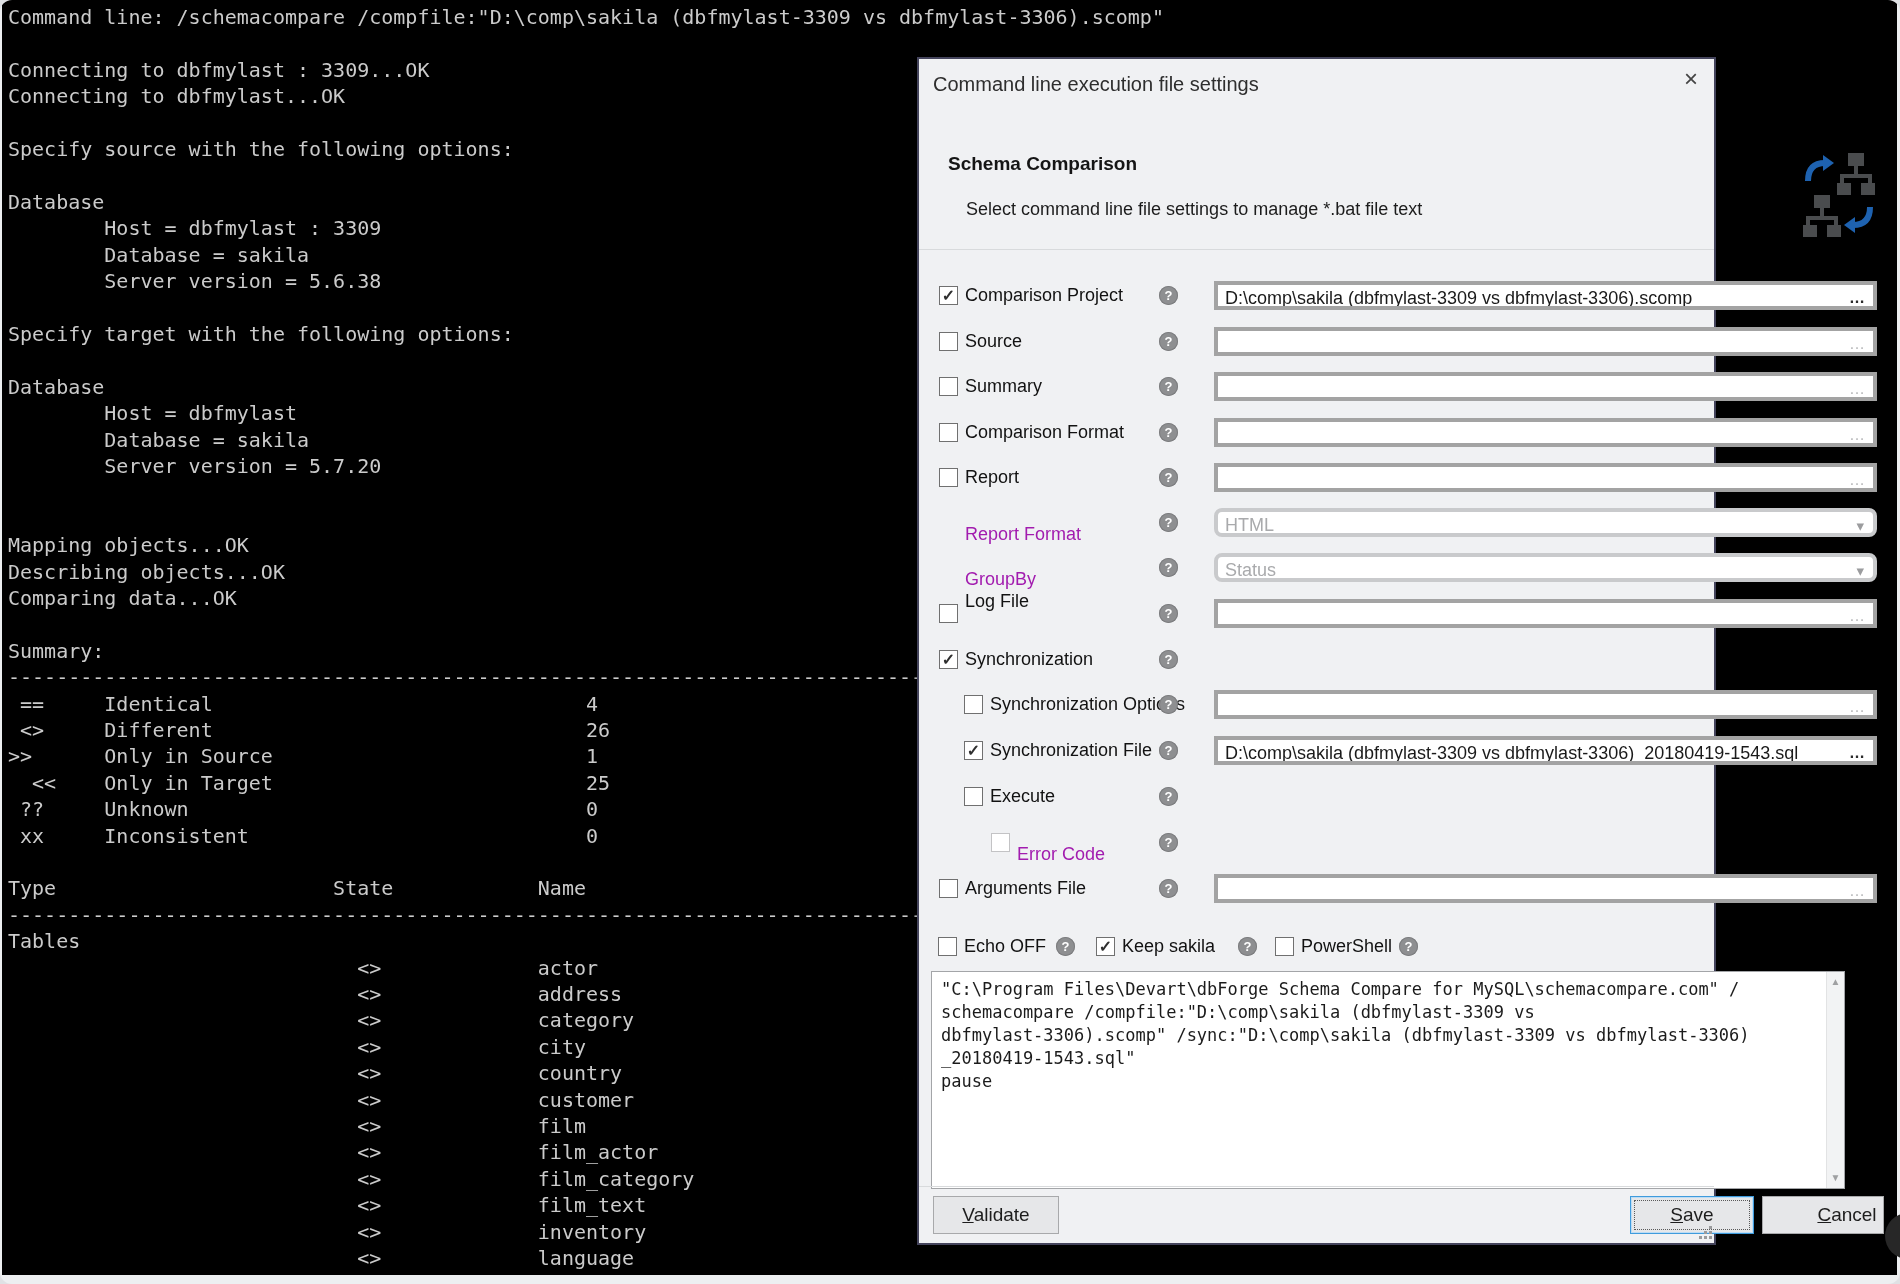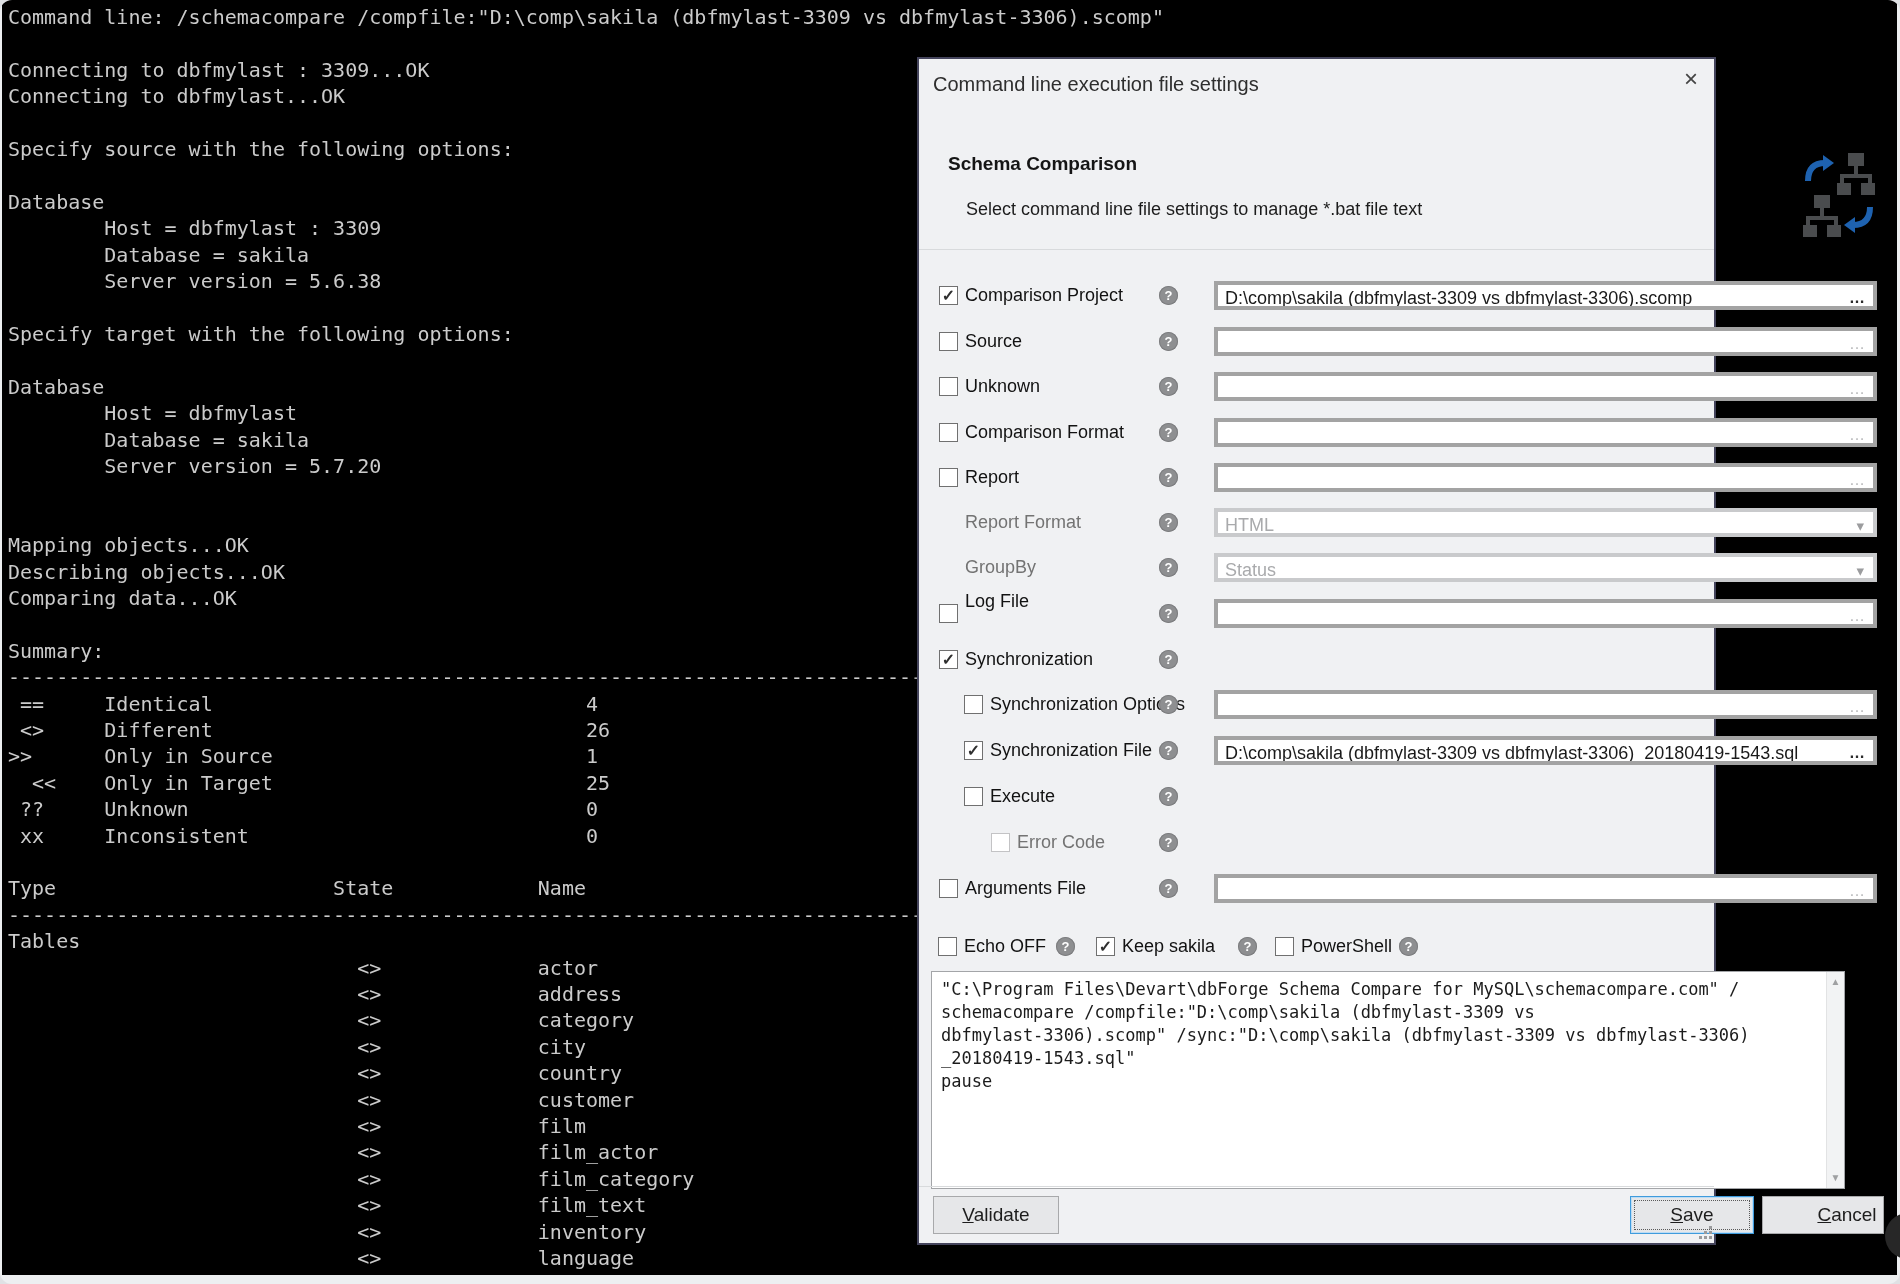--- a/index.html
+++ b/index.html
@@ -35,39 +35,39 @@
   .hdr-icon { position:absolute; left:882px; top:92px; width:76px; height:86px; }
 
   
   .cb {
     position:absolute; width:19px; height:19px; background:#fff;
     border:1px solid #707070; text-align:center;
   }
   .cb .mark { font-size:16px; line-height:17px; color:#2f2f2f; font-weight:bold; }
   .cb.disabled { border-color:#c3c3c5; }
   .lbl { position:absolute; font-size:18px; color:#121212; white-space:nowrap; }
-  .lbl.disabled { color:#737373; }
+  .lbl.disabled { color:#a21caf;margin-top:12px; }
   .help {
     position:absolute; width:19px; height:19px; border-radius:50%;
     background:#8e8f91; color:#fff; font-size:13px; font-weight:bold;
     text-align:center; line-height:19px;
     box-shadow:inset 0 0 0 1px #7c7d7f;
   }
   .field {
     position:absolute; left:295px; width:663px; height:29px;
     background:#fff; border:4px solid #a3a3a3;
     font-size:18px; color:#1a1a1a; line-height:27px;
     padding:0 26px 0 7px; white-space:nowrap; overflow:hidden;
   }
   .field .browse {
     position:absolute; right:7px; top:0; font-size:16px; letter-spacing:1px;
     color:#2b2b2b; font-weight:bold; line-height:25px;
   }
   .field .browse.dim { color:#b7b8ba; font-weight:normal; }
-  .field.dd { color:#a9aaac; }
+  .field.dd { color:#a9aaac;border-radius:8px; }
   .field.dd .arrow { position:absolute; right:9px; top:0; color:#9b9c9e; font-size:15px; line-height:27px; }
   .field.disabled { border-color:#c9cacc; }
 
   
   .bat {
     position:absolute; left:12px; top:912px; width:914px; height:218px;
     background:#fff; border:1px solid #a3a5a8;
   }
   .bat pre {
     position:absolute; left:0; top:0; right:19px; bottom:0; padding:6px 4px 6px 9px;
@@ -207,21 +207,21 @@
     <span class="lbl" style="left:46px; top:226px;">Comparison Project</span>
     <span class="help" style="left:240px; top:227px;">?</span>
     <div class="field" style="top:222px;"><span>D:\comp\sakila (dbfmylast-3309 vs dbfmylast-3306).scomp</span><span class="browse">…</span></div>
 
     <span class="cb" style="left:20px; top:273px;"></span>
     <span class="lbl" style="left:46px; top:272px;">Source</span>
     <span class="help" style="left:240px; top:273px;">?</span>
     <div class="field" style="top:268px;"><span></span><span class="browse dim">…</span></div>
 
     <span class="cb" style="left:20px; top:318px;"></span>
-    <span class="lbl" style="left:46px; top:317px;">Unknown</span>
+    <span class="lbl" style="left:46px; top:317px;">Summary</span>
     <span class="help" style="left:240px; top:318px;">?</span>
     <div class="field" style="top:313px;"><span></span><span class="browse dim">…</span></div>
 
     <span class="cb" style="left:20px; top:364px;"></span>
     <span class="lbl" style="left:46px; top:363px;">Comparison Format</span>
     <span class="help" style="left:240px; top:364px;">?</span>
     <div class="field" style="top:359px;"><span></span><span class="browse dim">…</span></div>
 
     <span class="cb" style="left:20px; top:409px;"></span>
     <span class="lbl" style="left:46px; top:408px;">Report</span>

